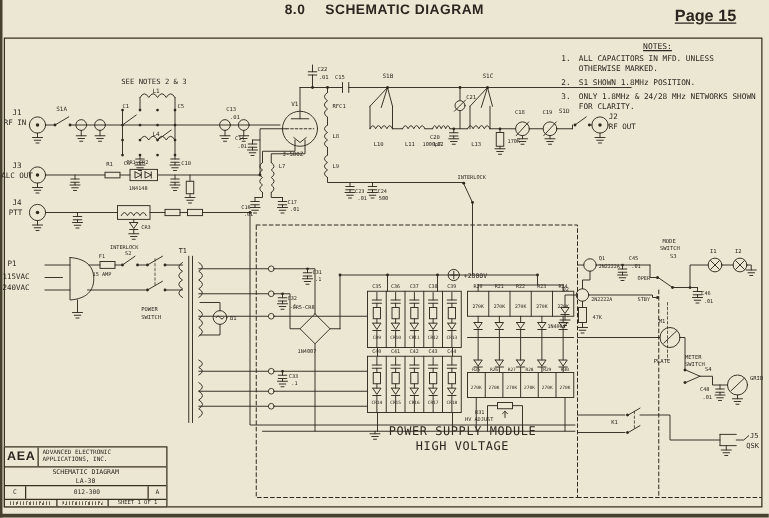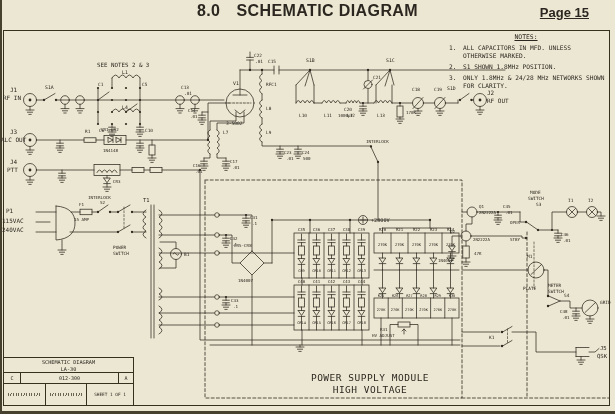--- a/index.html
+++ b/index.html
@@ -1,40 +1,40 @@
 <!DOCTYPE html>
 <html><head>
 <meta charset="utf-8">
 <style>
   html,body{margin:0;padding:0;}
   body{width:615px;height:414px;position:relative;background:#ece7d2;overflow:hidden;
        font-family:"DejaVu Sans Mono",monospace;color:#2b2720;}
   .edge-left{position:absolute;left:0;top:0;width:2px;height:414px;background:#46412f;}
   .edge-bottom{position:absolute;left:0;top:411px;width:615px;height:3px;background:#46412f;}
   .hdr{position:absolute;top:2px;left:0;width:615px;text-align:center;
-       font-family:"Liberation Sans",sans-serif;font-weight:bold;font-size:16px;letter-spacing:.4px;}
+       font-family:"Liberation Sans",sans-serif;font-weight:bold;font-size:11px;letter-spacing:.4px;}
   .hdr .num{margin-right:16px;}
   .pagenum{position:absolute;top:5px;right:26px;font-family:"Liberation Sans",sans-serif;
        font-weight:bold;font-size:13px;text-decoration:underline;}
   .frame{position:absolute;left:3px;top:30px;width:607px;height:376px;
        border:1.6px solid #36311f;box-sizing:border-box;}
   svg.schem{position:absolute;left:0;top:0;width:615px;height:414px;}
   svg.schem path,svg.schem line,svg.schem rect,svg.schem circle,svg.schem polyline
        {stroke:#2e2a20;fill:none;stroke-width:.75;stroke-linecap:round;}
   svg.schem .dot{fill:#2e2a20;stroke:none;}
   svg.schem .pin{stroke-width:.7;}
   svg.schem text{fill:#2b2720;stroke:none;font-family:"DejaVu Sans Mono",monospace;}
   svg.schem .dash{stroke-dasharray:3 2.2;stroke-width:.8;}
   svg.schem .gang{stroke-dasharray:2 1.8;stroke-width:.6;}
   .notes{position:absolute;left:444px;top:33px;width:164px;font-size:6.2px;line-height:1.3;}
   .notes-heading{text-decoration:underline;font-size:6.4px;margin-bottom:3px;text-align:center;}
   .note-row{display:flex;margin-bottom:2.5px;}
   .note-num{flex:0 0 14px;padding-left:5px;}
   .note-text{flex:1;}
-  .caption{position:absolute;left:287px;top:372px;width:166px;text-align:center;
+  .caption{position:absolute;left:287px;top:340px;width:166px;text-align:center;
        font-size:9.5px;line-height:1.22;letter-spacing:.5px;}
   .caption .caution{text-decoration:underline;}
   .tblock{position:absolute;left:3px;top:357px;width:131px;height:49px;border:1.3px solid #36311f;
        box-sizing:border-box;display:flex;flex-direction:column;background:#ece7d2;}
   .tb-r1{flex:0 0 15px;display:flex;border-bottom:1px solid #36311f;}
   .tb-logo{flex:0 0 26px;border-right:1px solid #36311f;display:flex;align-items:center;justify-content:center;
        font-family:"Liberation Sans",sans-serif;font-weight:bold;font-size:10px;letter-spacing:.5px;}
   .tb-co{flex:1;font-size:4.8px;line-height:1.2;display:flex;flex-direction:column;justify-content:center;padding-left:3px;}
   .tb-r2{flex:0 0 14px;border-bottom:1px solid #36311f;text-align:center;font-size:5.2px;line-height:1.25;padding-top:1px;box-sizing:border-box;}
   .tb-r3{flex:0 0 10px;display:flex;border-bottom:1px solid #36311f;font-size:5px;align-items:center;}
@@ -557,20 +557,27 @@
       </div>
     </div>
 </div>
 
 <div class="caption">
   <div>POWER SUPPLY MODULE</div>
   <div>HIGH VOLTAGE</div>
 </div>
 
 <div class="tblock">
+  <div class="tb-r1">
+    <div class="tb-logo">AEA</div>
+    <div class="tb-co">
+      <span>ADVANCED ELECTRONIC</span>
+      <span>APPLICATIONS, INC.</span>
+    </div>
+  </div>
   <div class="tb-r2">
     <div>SCHEMATIC DIAGRAM</div>
     <div>LA-30</div>
   </div>
   <div class="tb-r3">
     <div class="c-size">C</div>
     <div class="c-dwg">012-300</div>
     <div class="c-rev">A</div>
   </div>
   <div class="tb-r4">

